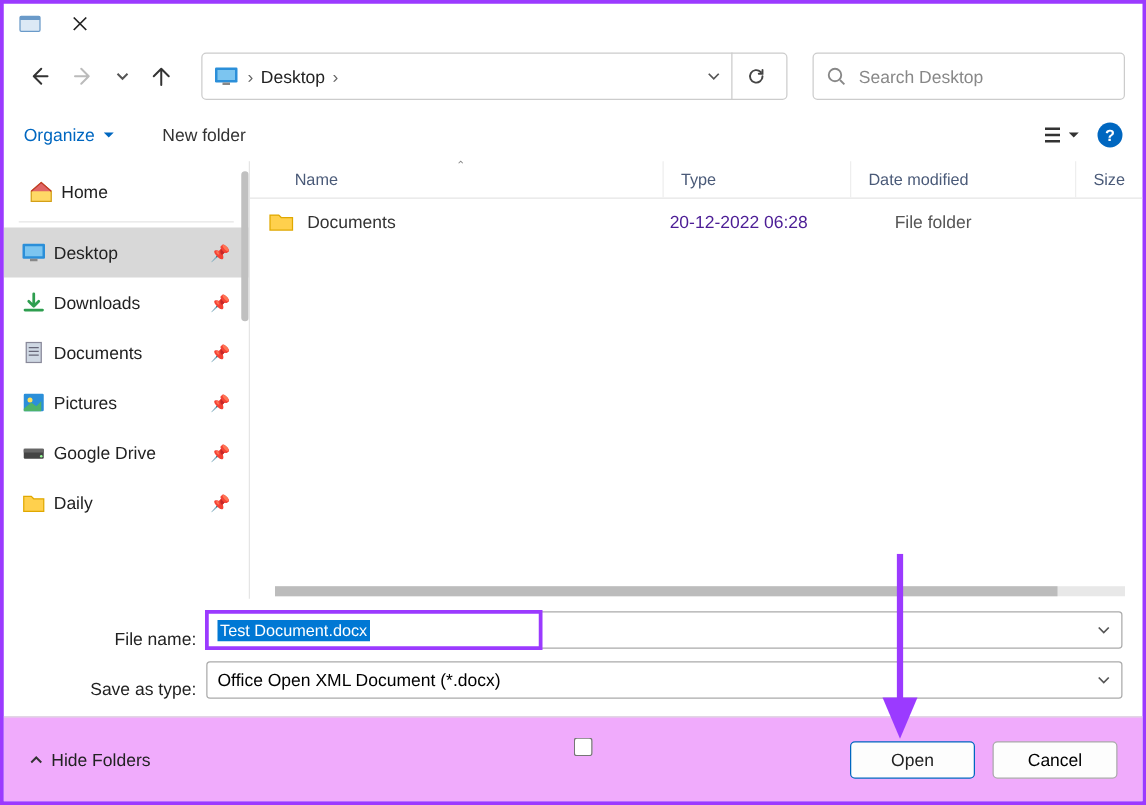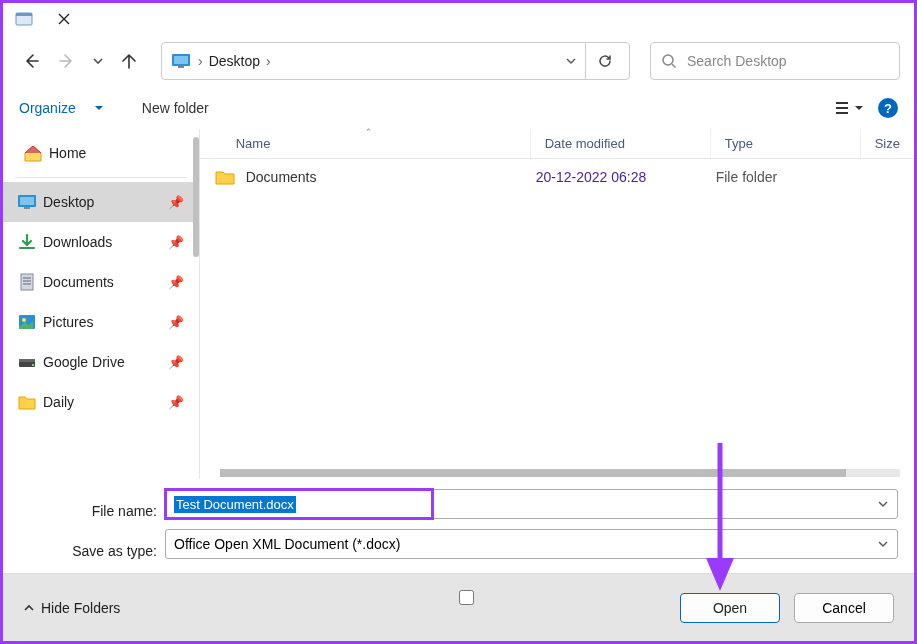--- a/index.html
+++ b/index.html
@@ -21,21 +21,21 @@
   .breadcrumb .bc-text { font-size: 14px; color: #222; padding: 0 2px; }
   .breadcrumb .bc-drop { margin-left: auto; color: #666; padding: 0 8px; }
   .refresh { width: 38px; height: 38px; border: none; border-left: 1px solid #ccc; display: flex; align-items: center; justify-content: center; }
   
   .searchbox { width: 250px; height: 38px; border: 1px solid #ccc; border-radius: 4px; display: flex; align-items: center; padding: 0 10px; margin-left: 12px; }
   .searchbox .search-icon { color: #888; margin-right: 10px; }
   .searchbox input { border: none; outline: none; font-size: 14px; flex: 1; color: #333; }
   .searchbox input::placeholder { color: #888; }
   
   .toolbar-row { display: flex; align-items: center; height: 42px; padding: 0 16px; }
-  .organize { color: #0067c0; font-size: 14px; display: flex; align-items: center; gap: 18px; cursor: pointer; }
+  .organize { color: #0067c0; font-size: 14px; display: flex; align-items: center; gap: 6px; cursor: pointer; }
   .newfolder { color: #333; font-size: 14px; margin-left: 38px; cursor: pointer; }
   .toolbar-right { margin-left: auto; display: flex; align-items: center; gap: 10px; }
   .view-btn { display: flex; align-items: center; gap: 4px; color: #333; cursor: pointer; padding: 4px; }
   .help-btn { width: 20px; height: 20px; border-radius: 50%; background: #0067c0; color: #fff; font-size: 13px; display: flex; align-items: center; justify-content: center; cursor: pointer; font-weight: bold; }
   
   .main { display: flex; height: 350px; }
   .sidebar { width: 198px; padding: 4px 0; overflow: hidden; position: relative; }
   .sidebar-scroll { position: absolute; right: 0; top: 8px; width: 6px; height: 120px; background: #c0c0c0; border-radius: 3px; }
   .side-item { display: flex; align-items: center; height: 40px; padding: 0 12px 0 40px; cursor: pointer; font-size: 14px; color: #222; position: relative; }
   .side-item.active { background: #d8d8d8; }
@@ -63,21 +63,21 @@
   .h-scroll-thumb { position: absolute; left: 0; top: 0; width: 92%; height: 100%; background: #bcbcbc; }
   
   .form-area { padding: 10px 16px 0; }
   .form-row { display: flex; align-items: flex-end; margin-bottom: 10px; }
   .form-label { width: 146px; text-align: right; font-size: 14px; color: #222; padding-right: 8px; }
   .form-field { flex: 1; height: 30px; border: 1px solid #aaa; border-radius: 3px; display: flex; align-items: center; padding: 0 8px; font-size: 14px; position: relative; }
   .form-field .drop { margin-left: auto; color: #666; }
   .filename-highlight { position: absolute; left: -2px; top: -2px; width: 270px; height: 32px; border: 3px solid #9b3aff; pointer-events: none; }
   .filename-text { background: #0078d4; color: #fff; padding: 1px 2px; font-size: 13px; }
   
-  .footer { position: absolute; bottom: 0; left: 0; right: 0; height: 68px; background: #e5e5e5; border-top: 1px solid #ddd; display: flex; align-items: center; padding: 0 20px; }
+  .footer { position: absolute; bottom: 0; left: 0; right: 0; height: 68px; background: #f0abfc; border-top: 1px solid #ddd; display: flex; align-items: center; padding: 0 20px; }
   .hide-folders { display: flex; align-items: center; gap: 6px; font-size: 14px; color: #222; cursor: pointer; }
   .format-check { position: absolute; left: 456px; top: 14px; display: flex; align-items: flex-start; gap: 8px; font-size: 14px; color: #0067c0; }
   .format-check input { margin-top: 2px; width: 15px; height: 15px; }
   .format-check .lbl { line-height: 1.3; max-width: 170px; }
   .btns { margin-left: auto; display: flex; gap: 14px; }
   .btn { width: 100px; height: 30px; border: 1px solid #aaa; border-radius: 4px; background: #fdfdfd; font-size: 14px; cursor: pointer; display: flex; align-items: center; justify-content: center; }
   .btn.primary { border-color: #0067c0; color: #222; }
   
   .arrow-annotation { position: absolute; left: 697px; top: 440px; pointer-events: none; }
   
@@ -252,22 +252,22 @@
     </div>
     <div class="sidebar-scroll"></div>
   </div>
 
   <div class="filelist">
     <div class="columns">
       <div class="col col-name">
         <span class="sort-ind">⌃</span>
         <span>Name</span>
       </div>
+      <div class="col col-type">Type</div>
       <div class="col col-date">Date modified</div>
-      <div class="col col-type">Type</div>
       <div class="col col-size">Size</div>
     </div>
     <div class="file-row">
       <span class="f-icon">
         <svg viewBox="0 0 22 18" width="22" height="18">
             <path d="M2 4 H9 L11 6 H20 V16 H2 Z" fill="#ffd04d" stroke="#e0a800"></path>
           </svg>
       </span>
       <span class="f-name">Documents</span>
       <span class="f-date">20-12-2022 06:28</span>

